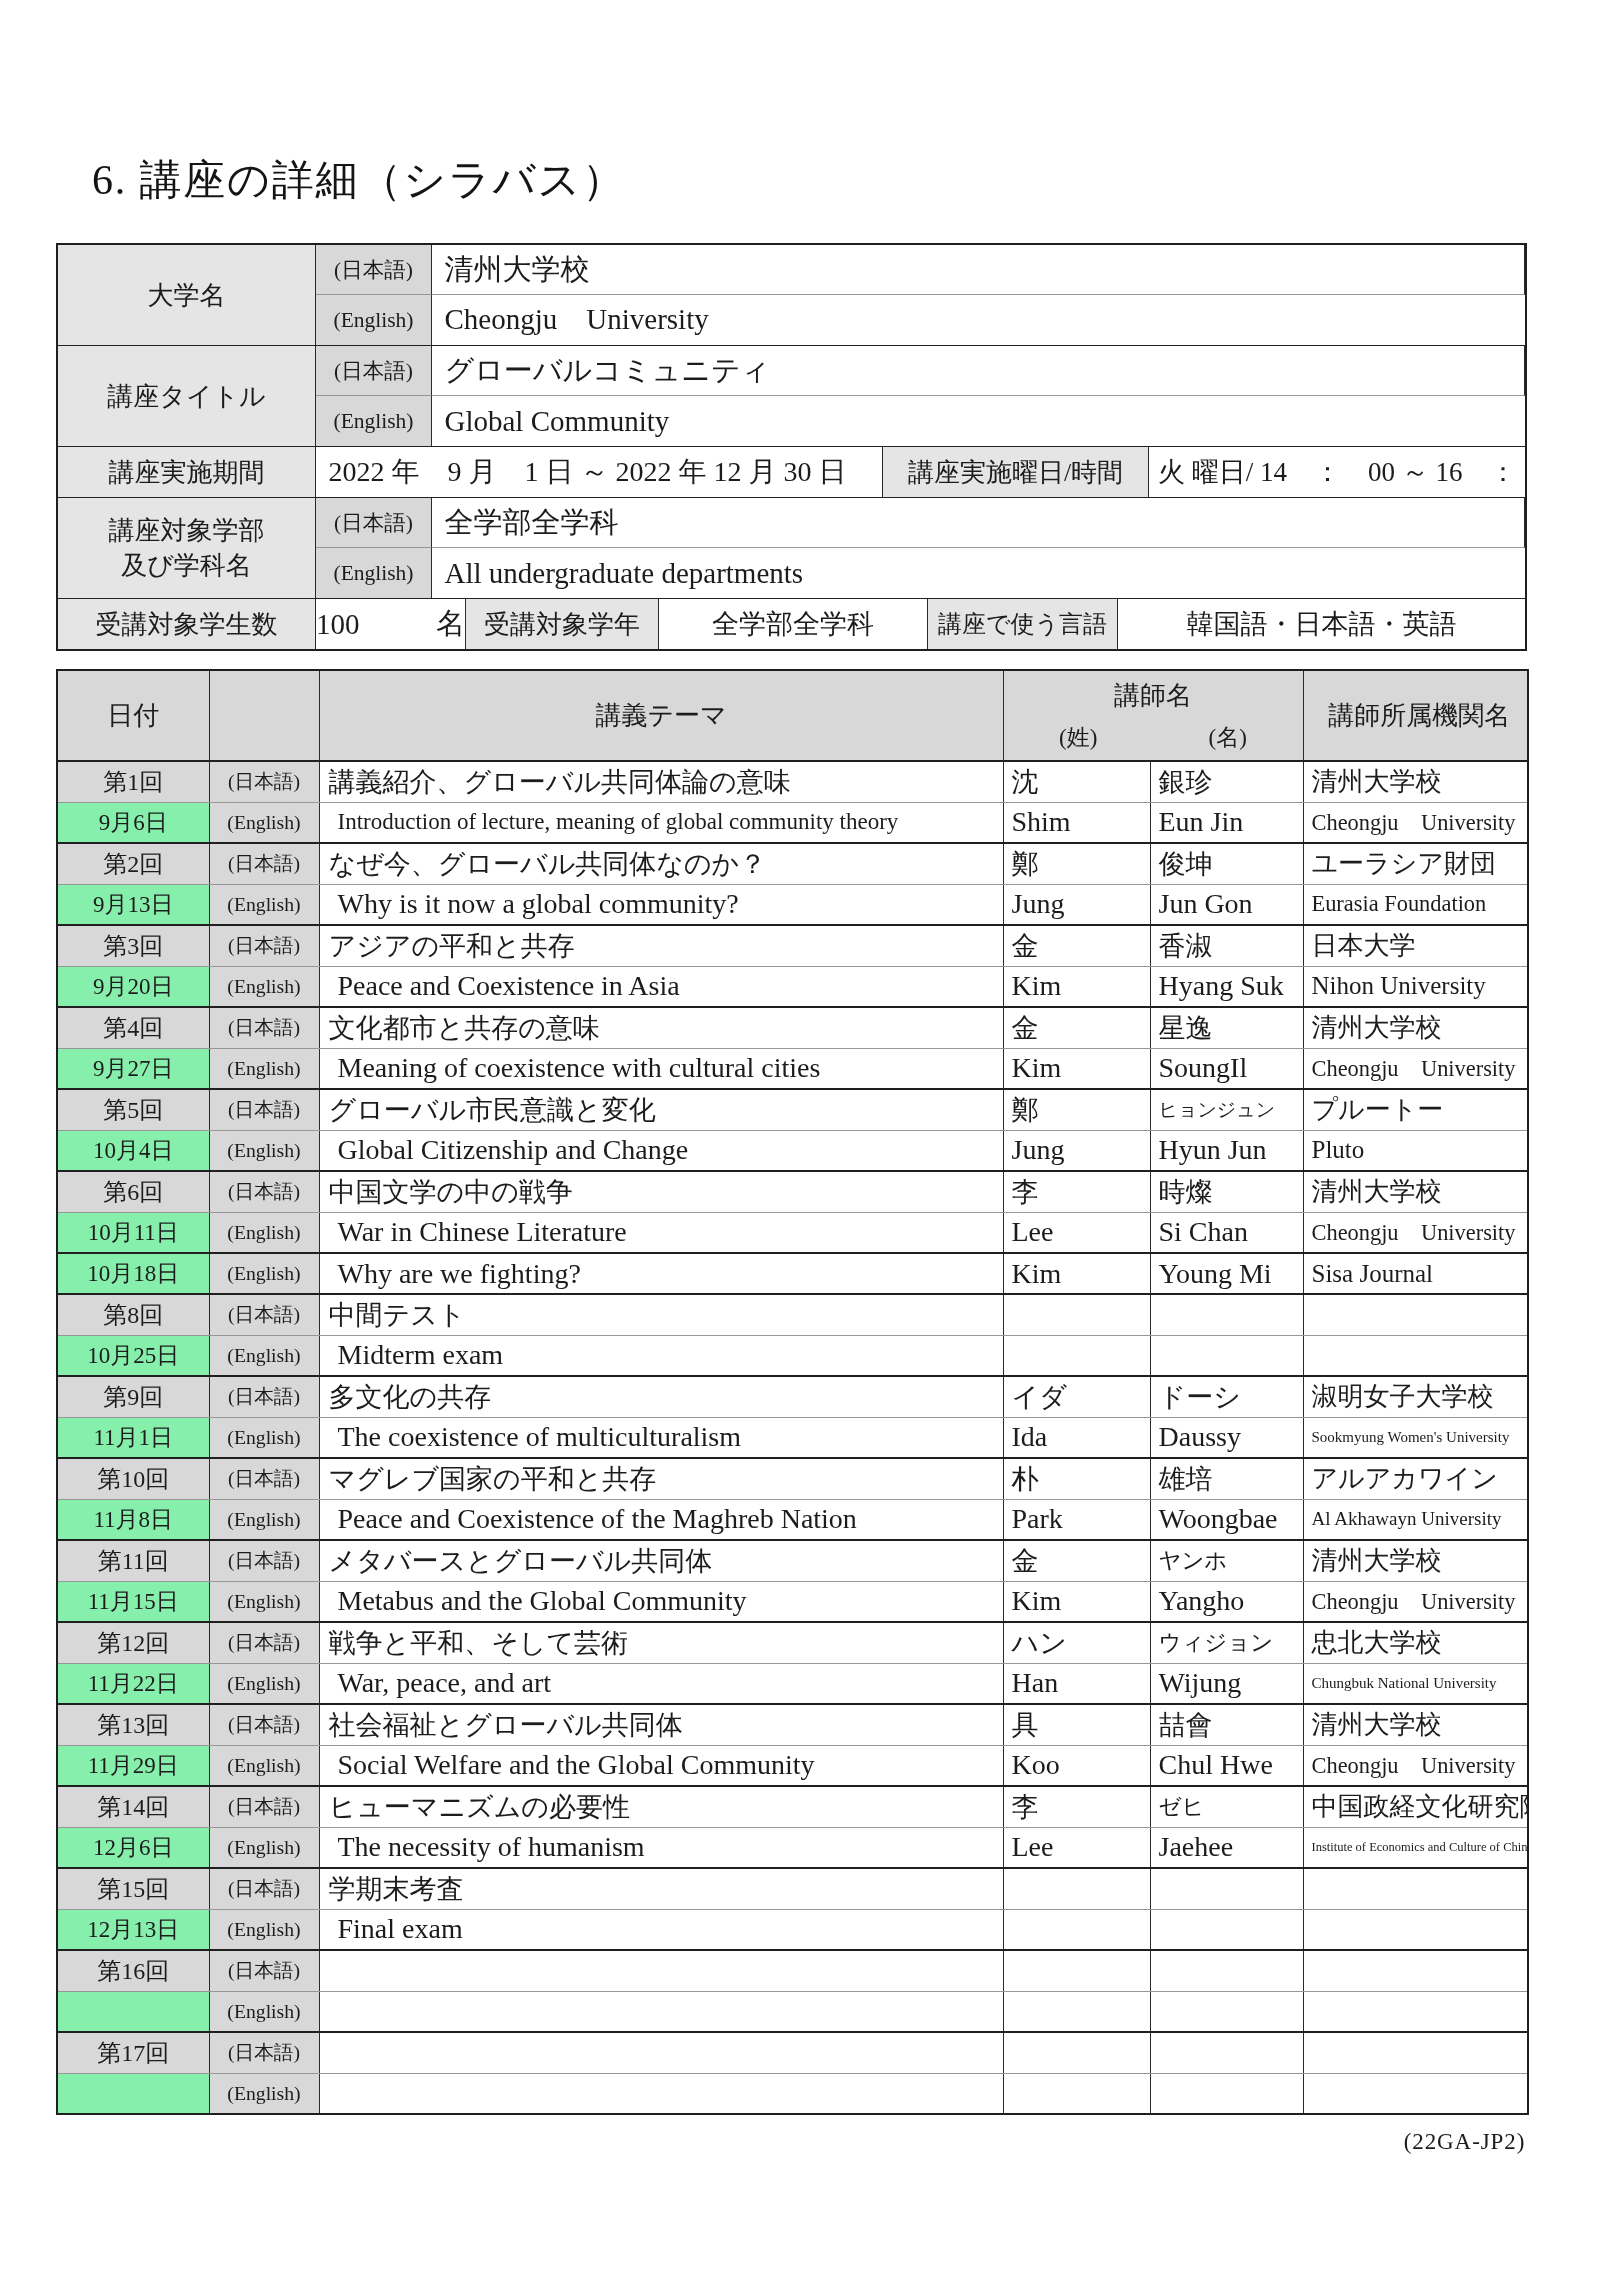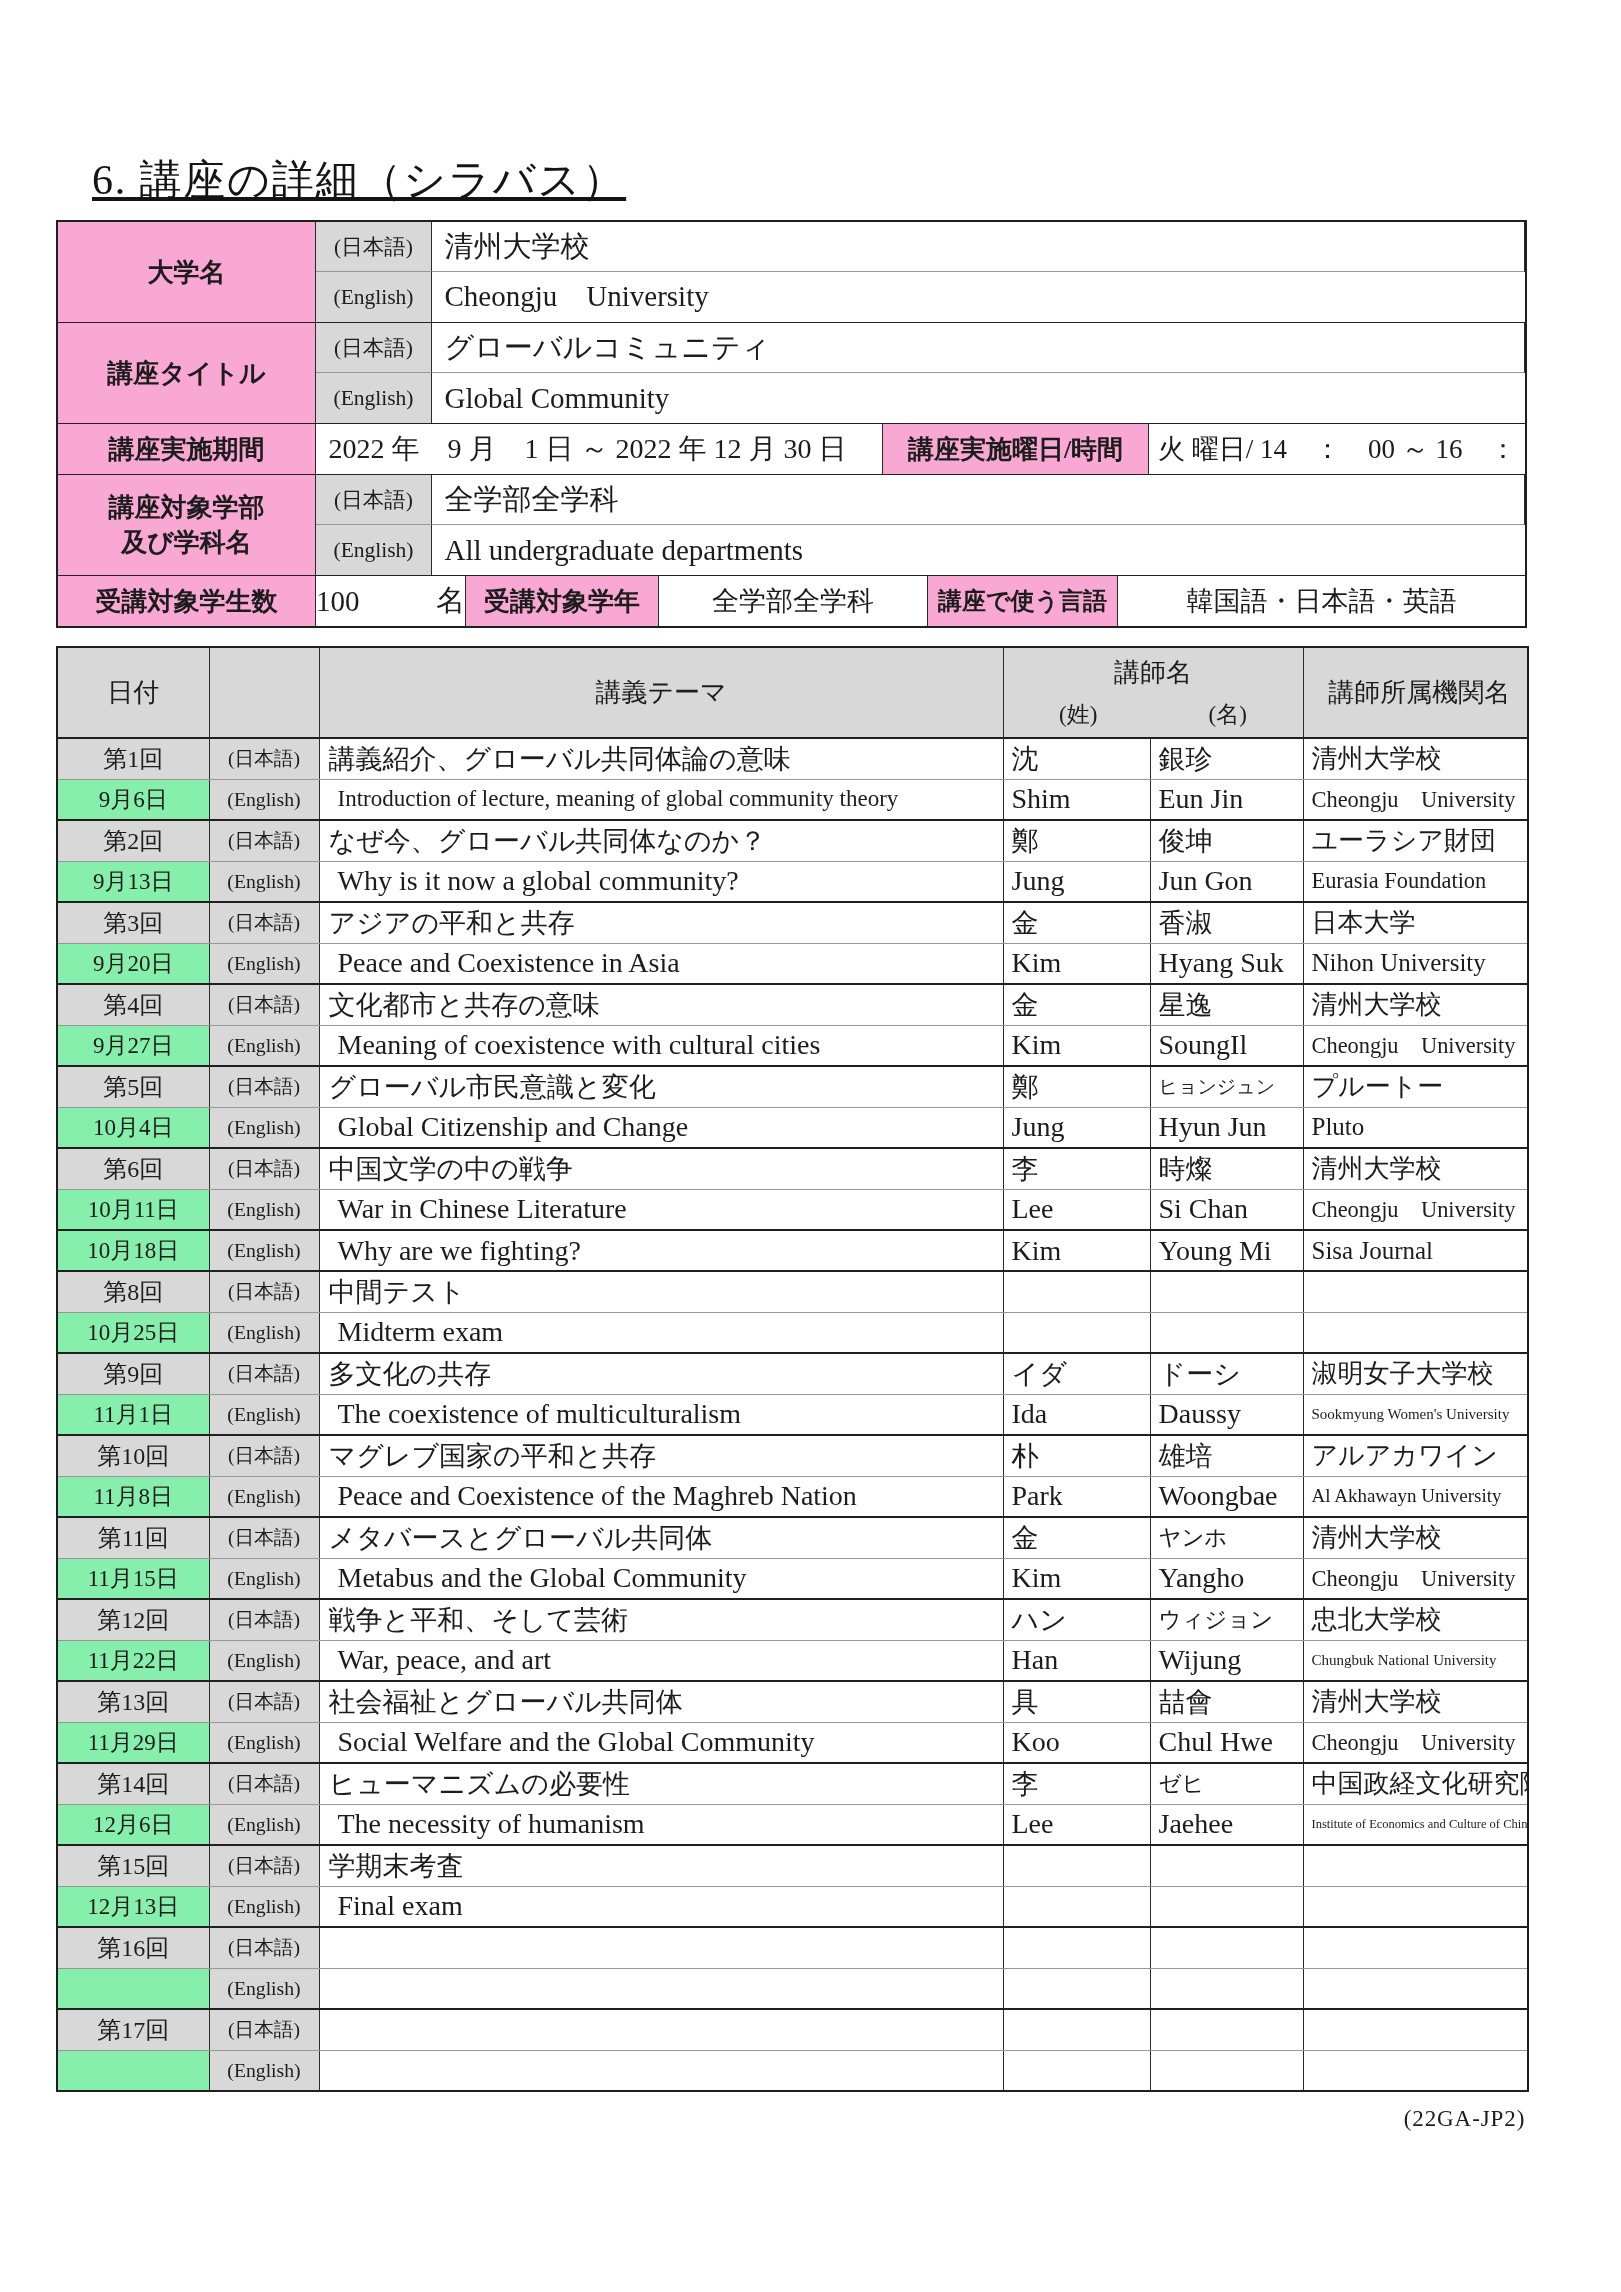--- a/index.html
+++ b/index.html
@@ -6,36 +6,36 @@
   body{
     width:1622px;height:2293px;
     background:#ffffff;
     font-family:"Liberation Serif","DejaVu Serif",serif;
     color:#1c1c1c;
     position:relative;
   }
   .content{position:absolute;left:56px;top:152px;width:1471px;}
   .page-title{
     font-size:42px;letter-spacing:1.8px;color:#141414;
-    padding-left:36px;margin-bottom:12px;white-space:nowrap;text-decoration:underline;
+    padding-left:36px;margin-bottom:35px;white-space:nowrap;
   }
 
   
   .info-table{border:2.7px solid #1f1f1f;width:1471px;box-sizing:border-box;background:#fff;}
   .tg{display:grid;}
   .tg + .tg{border-top:1.8px solid #222;}
   .cell{
     border-right:1.8px solid #2a2a2a;
     display:flex;align-items:center;box-sizing:border-box;
     overflow:hidden;white-space:nowrap;
     height:50px;
   }
   .cell.tall{height:100px;}
   .cell:last-child{border-right:none;}
-  .lab{background:#f9a8d4;justify-content:center;text-align:right;font-size:26px;font-weight:bold;}
+  .lab{background:#e5e5e5;justify-content:center;text-align:right;font-size:26px;}
   .sub{background:#d8d8d8;justify-content:center;font-size:21.5px;}
   .val{background:#fff;padding-left:12.5px;font-size:29px;}
   .thin{border-bottom:1.3px solid #979797;}
   .lab2{line-height:1.35;}
   .center{justify-content:center;padding-left:0;}
   .period-val{font-size:28px;}
   .day-val{font-size:27px;padding-left:9px;}
   .count-val{justify-content:space-between;padding-left:0;}
 
   

